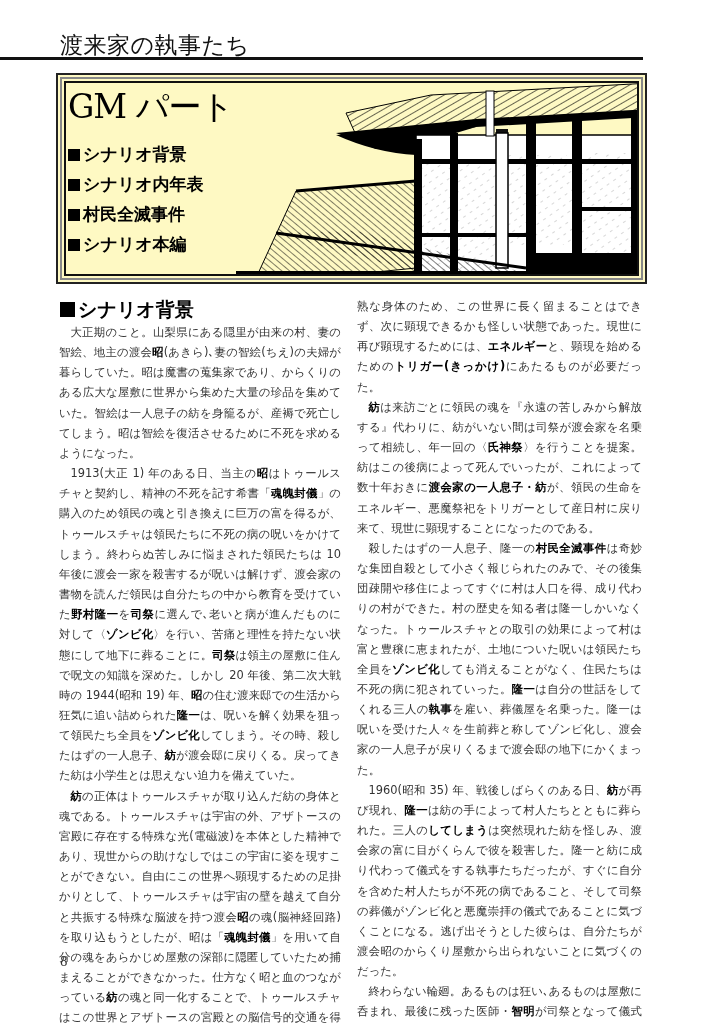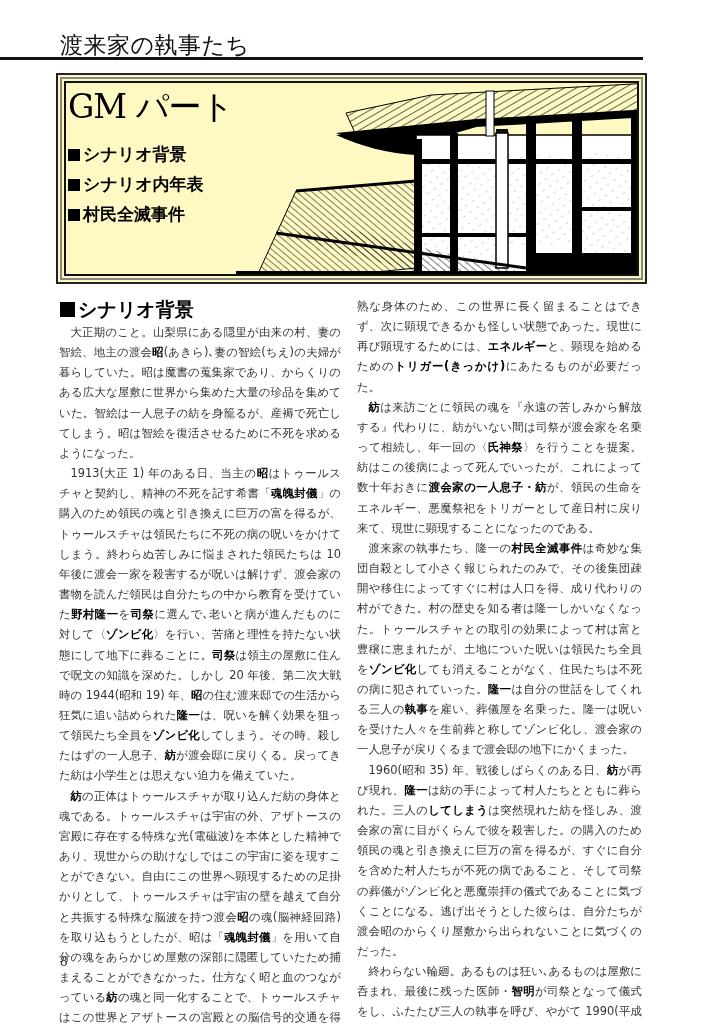--- a/index.html
+++ b/index.html
@@ -30,20 +30,21 @@
 <div class="running-head">渡来家の執事たち</div>
 <div class="head-rule"></div>
 
 <div class="frame">
   <div class="frame-inner">
     <div class="gm-title">GM パート</div>
     <ul class="toc">
       <li><span class="sq"></span><span>シナリオ背景</span></li>
       <li><span class="sq"></span><span>シナリオ内年表</span></li>
       <li><span class="sq"></span><span>村民全滅事件</span></li>
+      <li><span class="sq"></span><span>シナリオ本編</span></li>
     </ul>
     <svg class="illus" viewBox="0 0 415 195" preserveAspectRatio="none">
       <defs>
         <pattern id="hatch" width="6" height="6" patternUnits="userSpaceOnUse" patternTransform="rotate(60)">
           <line x1="0" y1="0" x2="0" y2="6" stroke="#000" stroke-width="1.2"></line>
         </pattern>
         <pattern id="hatch2" width="5" height="5" patternUnits="userSpaceOnUse" patternTransform="rotate(-50)">
           <line x1="0" y1="0" x2="0" y2="5" stroke="#000" stroke-width="1"></line>
         </pattern>
         <pattern id="glass" width="8" height="8" patternUnits="userSpaceOnUse" patternTransform="rotate(55)">
@@ -88,18 +89,18 @@
 <div class="section-title"><span class="sq"></span><span>シナリオ背景</span></div>
 
 <div class="col col-left">
     <p><span>大正期のこと。山梨県にある隠里が由来の村、妻の智絵、地主の渡会</span><b>昭</b><span>(あきら)､妻の智絵(ちえ)の夫婦が暮らしていた。昭は魔書の蒐集家であり、からくりのある広大な屋敷に世界から集めた大量の珍品を集めていた。智絵は一人息子の紡を身籠るが、産褥で死亡してしまう。昭は智絵を復活させるために不死を求めるようになった。</span></p>
     <p><span>1913(大正 1) 年のある日、当主の</span><b>昭</b><span>はトゥールスチャと契約し、精神の不死を記す希書「</span><b>魂魄封儀</b><span>」の購入のため領民の魂と引き換えに巨万の富を得るが、トゥールスチャは領民たちに不死の病の呪いをかけてしまう。終わらぬ苦しみに悩まされた領民たちは 10 年後に渡会一家を殺害するが呪いは解けず、渡会家の書物を読んだ領民は自分たちの中から教育を受けていた</span><b>野村隆一</b><span>を</span><b>司祭</b><span>に選んで､老いと病が進んだものに対して〈</span><b>ゾンビ化</b><span>〉を行い、苦痛と理性を持たない状態にして地下に葬ることに。</span><b>司祭</b><span>は領主の屋敷に住んで呪文の知識を深めた。しかし 20 年後、第二次大戦時の 1944(昭和 19) 年、</span><b>昭</b><span>の住む渡来邸での生活から狂気に追い詰められた</span><b>隆一</b><span>は、呪いを解く効果を狙って領民たち全員を</span><b>ゾンビ化</b><span>してしまう。その時、殺したはずの一人息子、</span><b>紡</b><span>が渡会邸に戻りくる。戻ってきた紡は小学生とは思えない迫力を備えていた。</span></p>
     <p><b>紡</b><span>の正体はトゥールスチャが取り込んだ紡の身体と魂である。トゥールスチャは宇宙の外、アザトースの宮殿に存在する特殊な光(電磁波)を本体とした精神であり、現世からの助けなしではこの宇宙に姿を現すことができない。自由にこの世界へ顕現するための足掛かりとして、トゥールスチャは宇宙の壁を越えて自分と共振する特殊な脳波を持つ渡会</span><b>昭</b><span>の魂(脳神経回路)を取り込もうとしたが、昭は「</span><b>魂魄封儀</b><span>」を用いて自分の魂をあらかじめ屋敷の深部に隠匿していたため捕まえることができなかった。仕方なく昭と血のつながっている</span><b>紡</b><span>の魂と同一化することで、トゥールスチャはこの世界とアザトースの宮殿との脳信号的交通を得たが、昭ほど理想的な共振ではないため顕現には大量のエネルギーを必要とした。</span></p>
   </div>
 <div class="col col-right">
     <p class="cont"><span>熟な身体のため、この世界に長く留まることはできず、次に顕現できるかも怪しい状態であった。現世に再び顕現するためには、</span><b>エネルギー</b><span>と、顕現を始めるための</span><b>トリガー(きっかけ)</b><span>にあたるものが必要だった。</span></p>
     <p><b>紡</b><span>は来訪ごとに領民の魂を『永遠の苦しみから解放する』代わりに、紡がいない間は司祭が渡会家を名乗って相続し、年一回の〈</span><b>氏神祭</b><span>〉を行うことを提案。紡はこの後病によって死んでいったが、これによって数十年おきに</span><b>渡会家の一人息子・紡</b><span>が、領民の生命をエネルギー、悪魔祭祀をトリガーとして産日村に戻り来て、現世に顕現することになったのである。</span></p>
-    <p><span>渡来家の執事たち、隆一の</span><b>村民全滅事件</b><span>は奇妙な集団自殺として小さく報じられたのみで、その後集団疎開や移住によってすぐに村は人口を得、成り代わりの村ができた。村の歴史を知る者は隆一しかいなくなった。トゥールスチャとの取引の効果によって村は富と豊穣に恵まれたが、土地についた呪いは領民たち全員を</span><b>ゾンビ化</b><span>しても消えることがなく、住民たちは不死の病に犯されていった。</span><b>隆一</b><span>は自分の世話をしてくれる三人の</span><b>執事</b><span>を雇い、葬儀屋を名乗った。隆一は呪いを受けた人々を生前葬と称してゾンビ化し、渡会家の一人息子が戻りくるまで渡会邸の地下にかくまった。</span></p>
-    <p><span>1960(昭和 35) 年、戦後しばらくのある日、</span><b>紡</b><span>が再び現れ、</span><b>隆一</b><span>は紡の手によって村人たちとともに葬られた。三人の</span><b>してしまう</b><span>は突然現れた紡を怪しみ、渡会家の富に目がくらんで彼を殺害した。の購入のため領民の魂と引き換えに巨万の富を得るが、すぐに自分を含めた村人たちが不死の病であること、そして司祭の葬儀がゾンビ化と悪魔崇拝の儀式であることに気づくことになる。逃げ出そうとした彼らは、自分たちが渡会昭のからくり屋敷から出られないことに気づくのだった。</span></p>
+    <p><span>殺したはずの一人息子、隆一の</span><b>村民全滅事件</b><span>は奇妙な集団自殺として小さく報じられたのみで、その後集団疎開や移住によってすぐに村は人口を得、成り代わりの村ができた。村の歴史を知る者は隆一しかいなくなった。トゥールスチャとの取引の効果によって村は富と豊穣に恵まれたが、土地についた呪いは領民たち全員を</span><b>ゾンビ化</b><span>しても消えることがなく、住民たちは不死の病に犯されていった。</span><b>隆一</b><span>は自分の世話をしてくれる三人の</span><b>執事</b><span>を雇い、葬儀屋を名乗った。隆一は呪いを受けた人々を生前葬と称してゾンビ化し、渡会家の一人息子が戻りくるまで渡会邸の地下にかくまった。</span></p>
+    <p><span>1960(昭和 35) 年、戦後しばらくのある日、</span><b>紡</b><span>が再び現れ、</span><b>隆一</b><span>は紡の手によって村人たちとともに葬られた。三人の</span><b>してしまう</b><span>は突然現れた紡を怪しみ、渡会家の富に目がくらんで彼を殺害した。隆一と紡に成り代わって儀式をする執事たちだったが、すぐに自分を含めた村人たちが不死の病であること、そして司祭の葬儀がゾンビ化と悪魔崇拝の儀式であることに気づくことになる。逃げ出そうとした彼らは、自分たちが渡会昭のからくり屋敷から出られないことに気づくのだった。</span></p>
     <p><span>終わらない輪廻。あるものは狂い､あるものは屋敷に呑まれ、最後に残った医師・</span><b>智明</b><span>が司祭となって儀式をし、ふたたび三人の執事を呼び、やがて 1990(平成 2) 年、</span></p>
   </div>
 
 <div class="page-num">8</div>
 
 </body></html>

